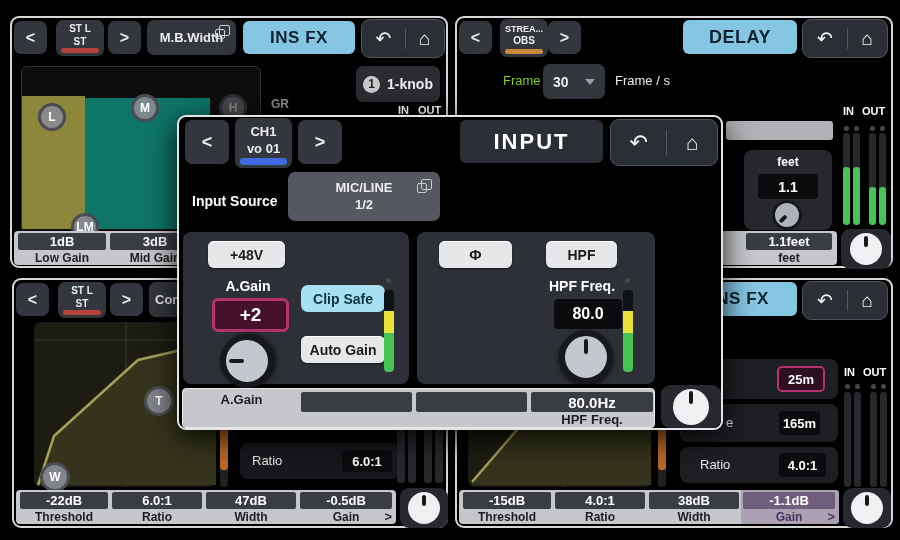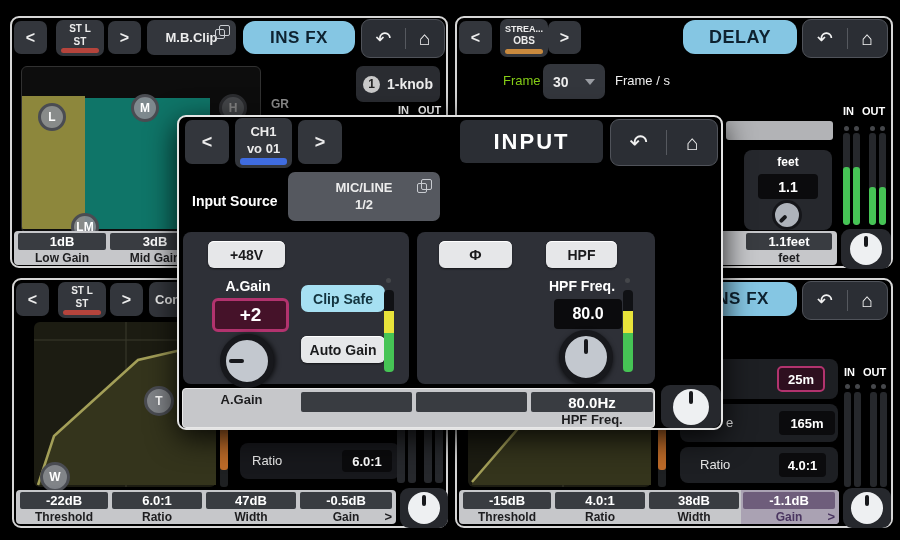--- a/index.html
+++ b/index.html
@@ -9,21 +9,21 @@
   .panel{position:absolute;background:#000;border:2px solid #d6d6d6;border-radius:9px;box-sizing:border-box;}
   .btn{position:absolute;background:#33363c;border-radius:7px;color:#ececec;display:flex;
        align-items:center;justify-content:center;font-weight:bold;box-sizing:border-box;}
   .btn.navb{font-size:16px;}
   .chan{flex-direction:column;font-size:10px;line-height:1.25;padding-bottom:5px;}
   .ubar{position:absolute;left:5px;right:5px;bottom:3px;height:5px;border-radius:3px;}
   .ubar.red{background:var(--chan_red,#b5443c);}
   .ubar.orange{background:var(--chan_orange,#c98a3e);}
   .ubar.blue{background:var(--chan_blue,#3f6ce0);height:7px;}
   .title-hl{position:absolute;background:var(--accent_blue,#85c6e3);color:#0e2230;display:flex;
-       align-items:center;justify-content:center;font-weight:bold;border-radius:12px;letter-spacing:.5px;}
+       align-items:center;justify-content:center;font-weight:bold;border-radius:6px;letter-spacing:.5px;}
   .navgrp{position:absolute;background:#2b2e34;border:1px solid #50535a;border-radius:9px;display:flex;
        align-items:center;justify-content:space-evenly;color:#f2f2f2;box-sizing:border-box;}
   .navgrp .divider{width:1px;height:55%;background:#56595f;}
   .navgrp .icon{font-size:19px;line-height:1;}
   .fbar{position:absolute;background:#c6c7ca;border-radius:4px;}
   .fcol{position:absolute;top:2px;bottom:2px;}
   .fval{height:17px;background:#393c41;border-radius:2px;color:#fff;font-weight:bold;font-size:13px;
        display:flex;align-items:center;justify-content:center;}
   .flab{height:15px;color:#1d1d1f;font-weight:bold;font-size:12px;display:flex;align-items:center;justify-content:center;position:relative;}
   .chev{position:absolute;right:0;top:0;font-size:13px;font-weight:bold;}
@@ -70,21 +70,21 @@
       </div>
     <div class="btn chan" style="left:44px;top:2px;width:48px;height:36px;">
       <span>ST L</span>
       <span>ST</span>
       <i class="ubar red"></i>
     </div>
     <div class="btn navb" style="left:96px;top:3px;width:33px;height:33px;">
         <span>&gt;</span>
       </div>
     <div class="btn" style="left:135px;top:2px;width:89px;height:35px;font-size:13px;">
-      <span>M.B.Clip</span>
+      <span>M.B.Width</span>
       <i class="copyicon" style="right:6px;top:5px;"></i>
     </div>
     <div class="title-hl" style="left:231px;top:3px;width:112px;height:33px;font-size:17px;">
         <span>INS FX</span>
       </div>
     <div class="navgrp" style="left:349px;top:1px;width:84px;height:39px;">
       <span class="icon">↶</span>
       <span class="divider"></span>
       <span class="icon">⌂</span>
     </div>
@@ -296,21 +296,21 @@
       <div class="meter-fill" style="left:0;top:0;width:8px;height:148px;background:var(--meter_orange,#bc6a28);"></div>
     </div>
 
     <div class="rowbox" style="left:223px;top:79px;width:158px;height:40px;">
       <div class="abs" style="left:97px;top:7px;width:48px;height:26px;border:2px solid var(--accent_magenta,#b2336e);background:#2e0f1f;border-radius:5px;display:flex;align-items:center;justify-content:center;font-size:13px;font-weight:bold;box-sizing:border-box;">
           <span>25m</span>
         </div>
     </div>
     <div class="rowbox" style="left:223px;top:124px;width:158px;height:38px;">
       <span class="label" style="left:46px;top:11px;font-size:13px;font-weight:normal;color:#e8e8e8;">e</span>
-      <div class="valuebox" style="left:99px;top:7px;width:56px;height:24px;font-size:13px;">
+      <div class="valuebox" style="left:99px;top:7px;width:41px;height:24px;font-size:13px;">
           <span>165m</span>
         </div>
     </div>
     <div class="rowbox" style="left:223px;top:167px;width:158px;height:36px;">
       <span class="label" style="left:20px;top:10px;font-size:13px;font-weight:normal;color:#e8e8e8;">Ratio</span>
       <div class="valuebox" style="left:99px;top:6px;width:47px;height:24px;font-size:13px;">
           <span>4.0:1</span>
         </div>
     </div>
 

